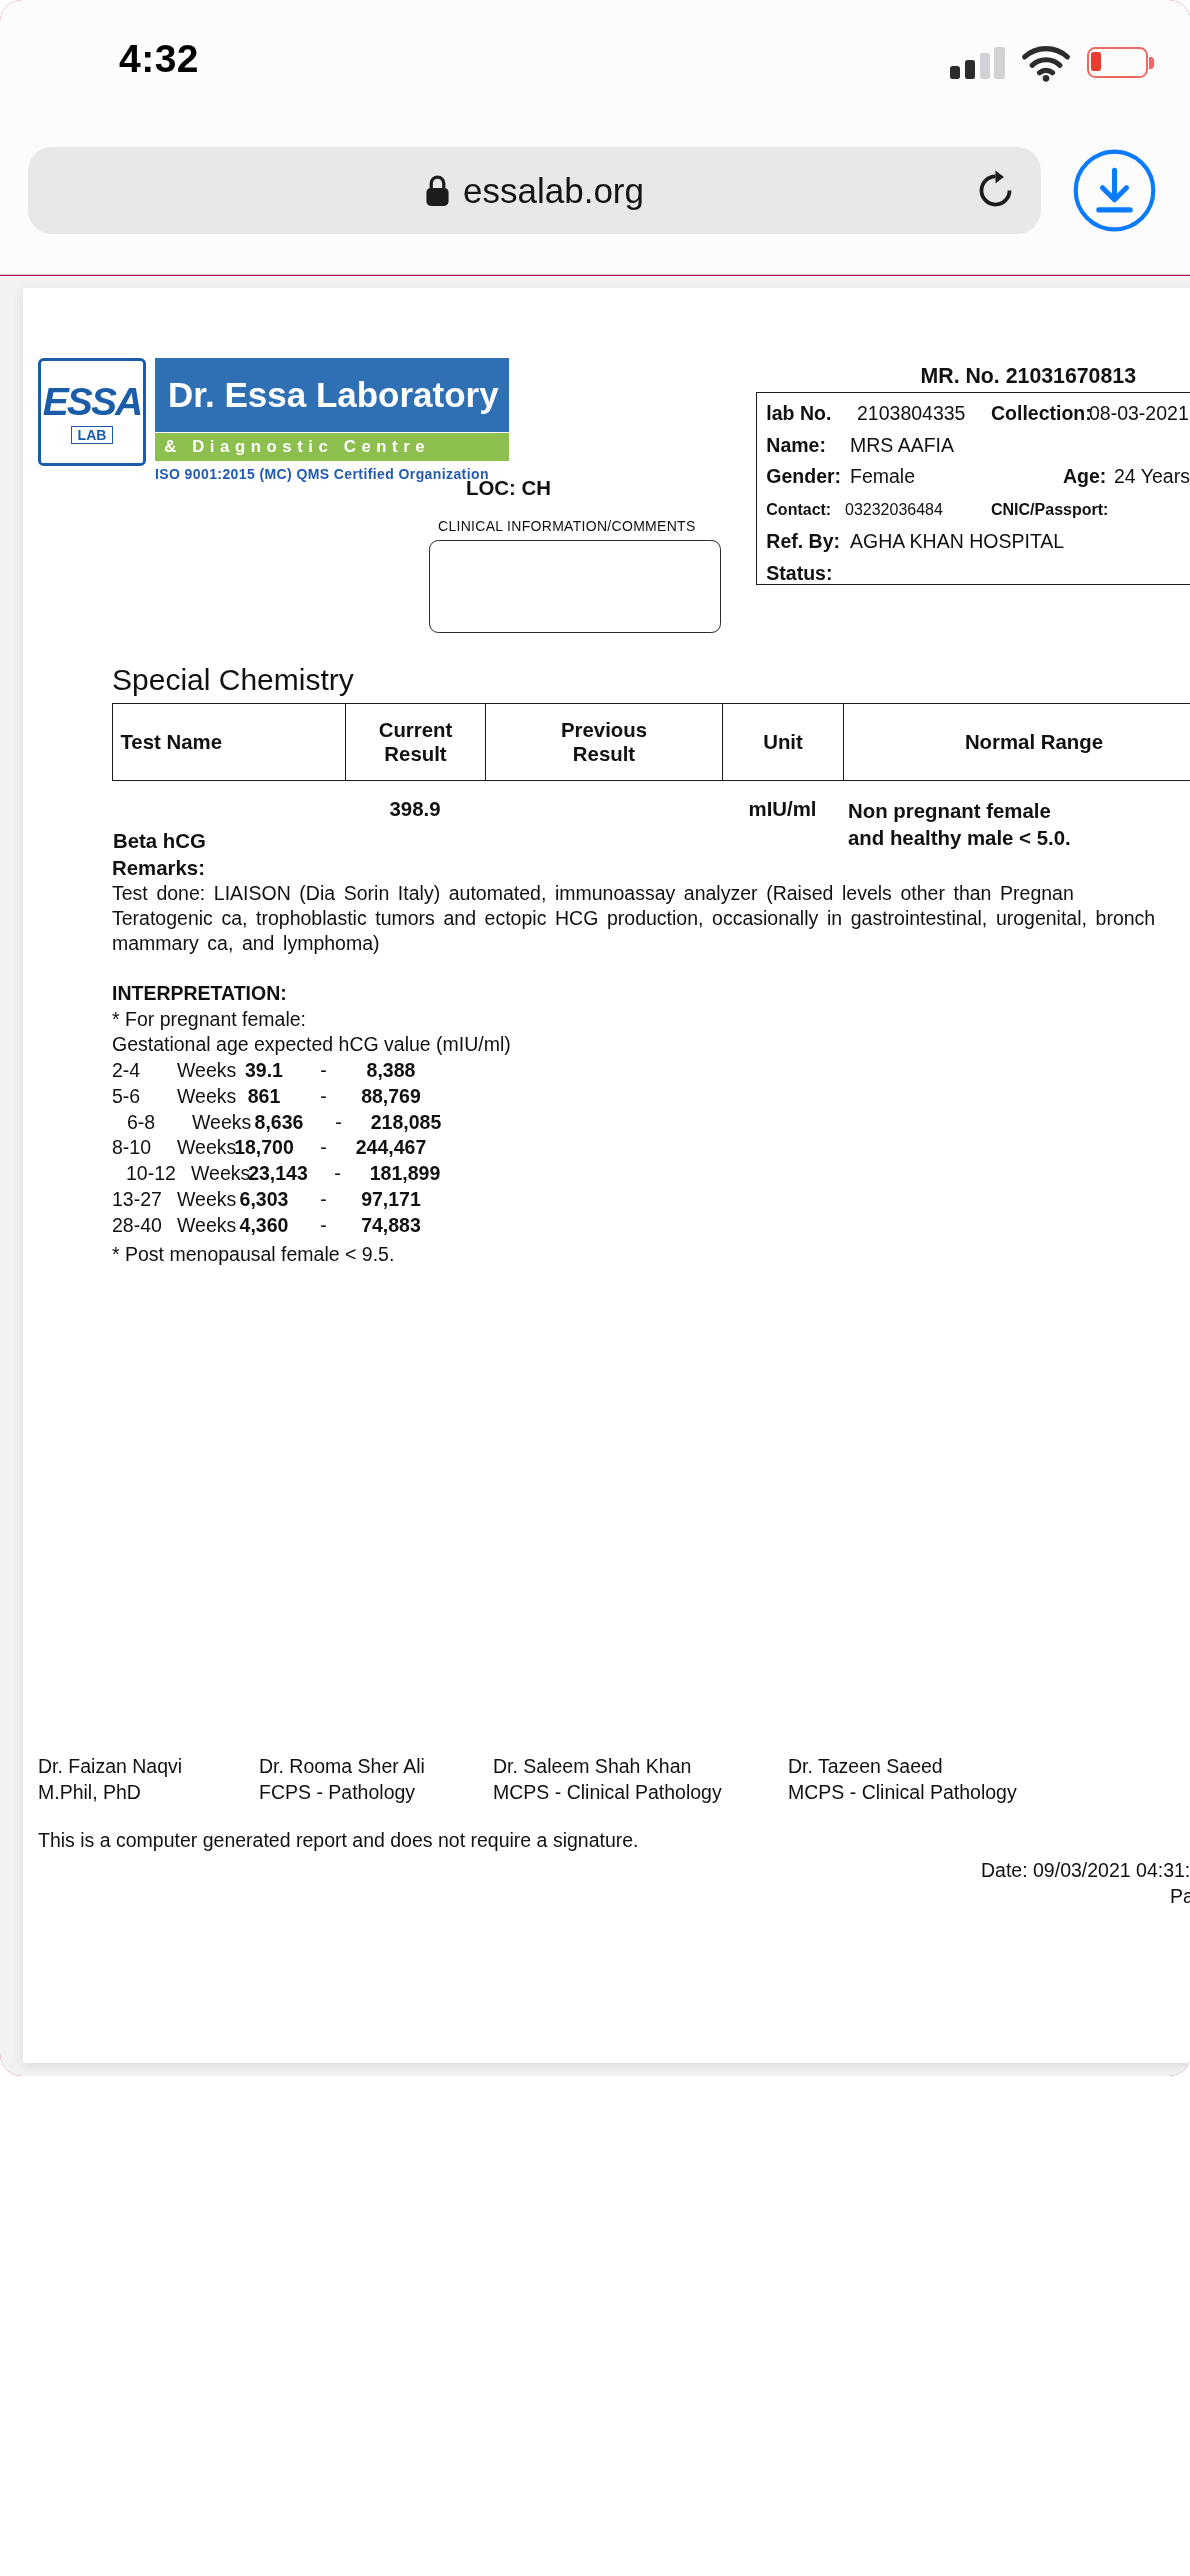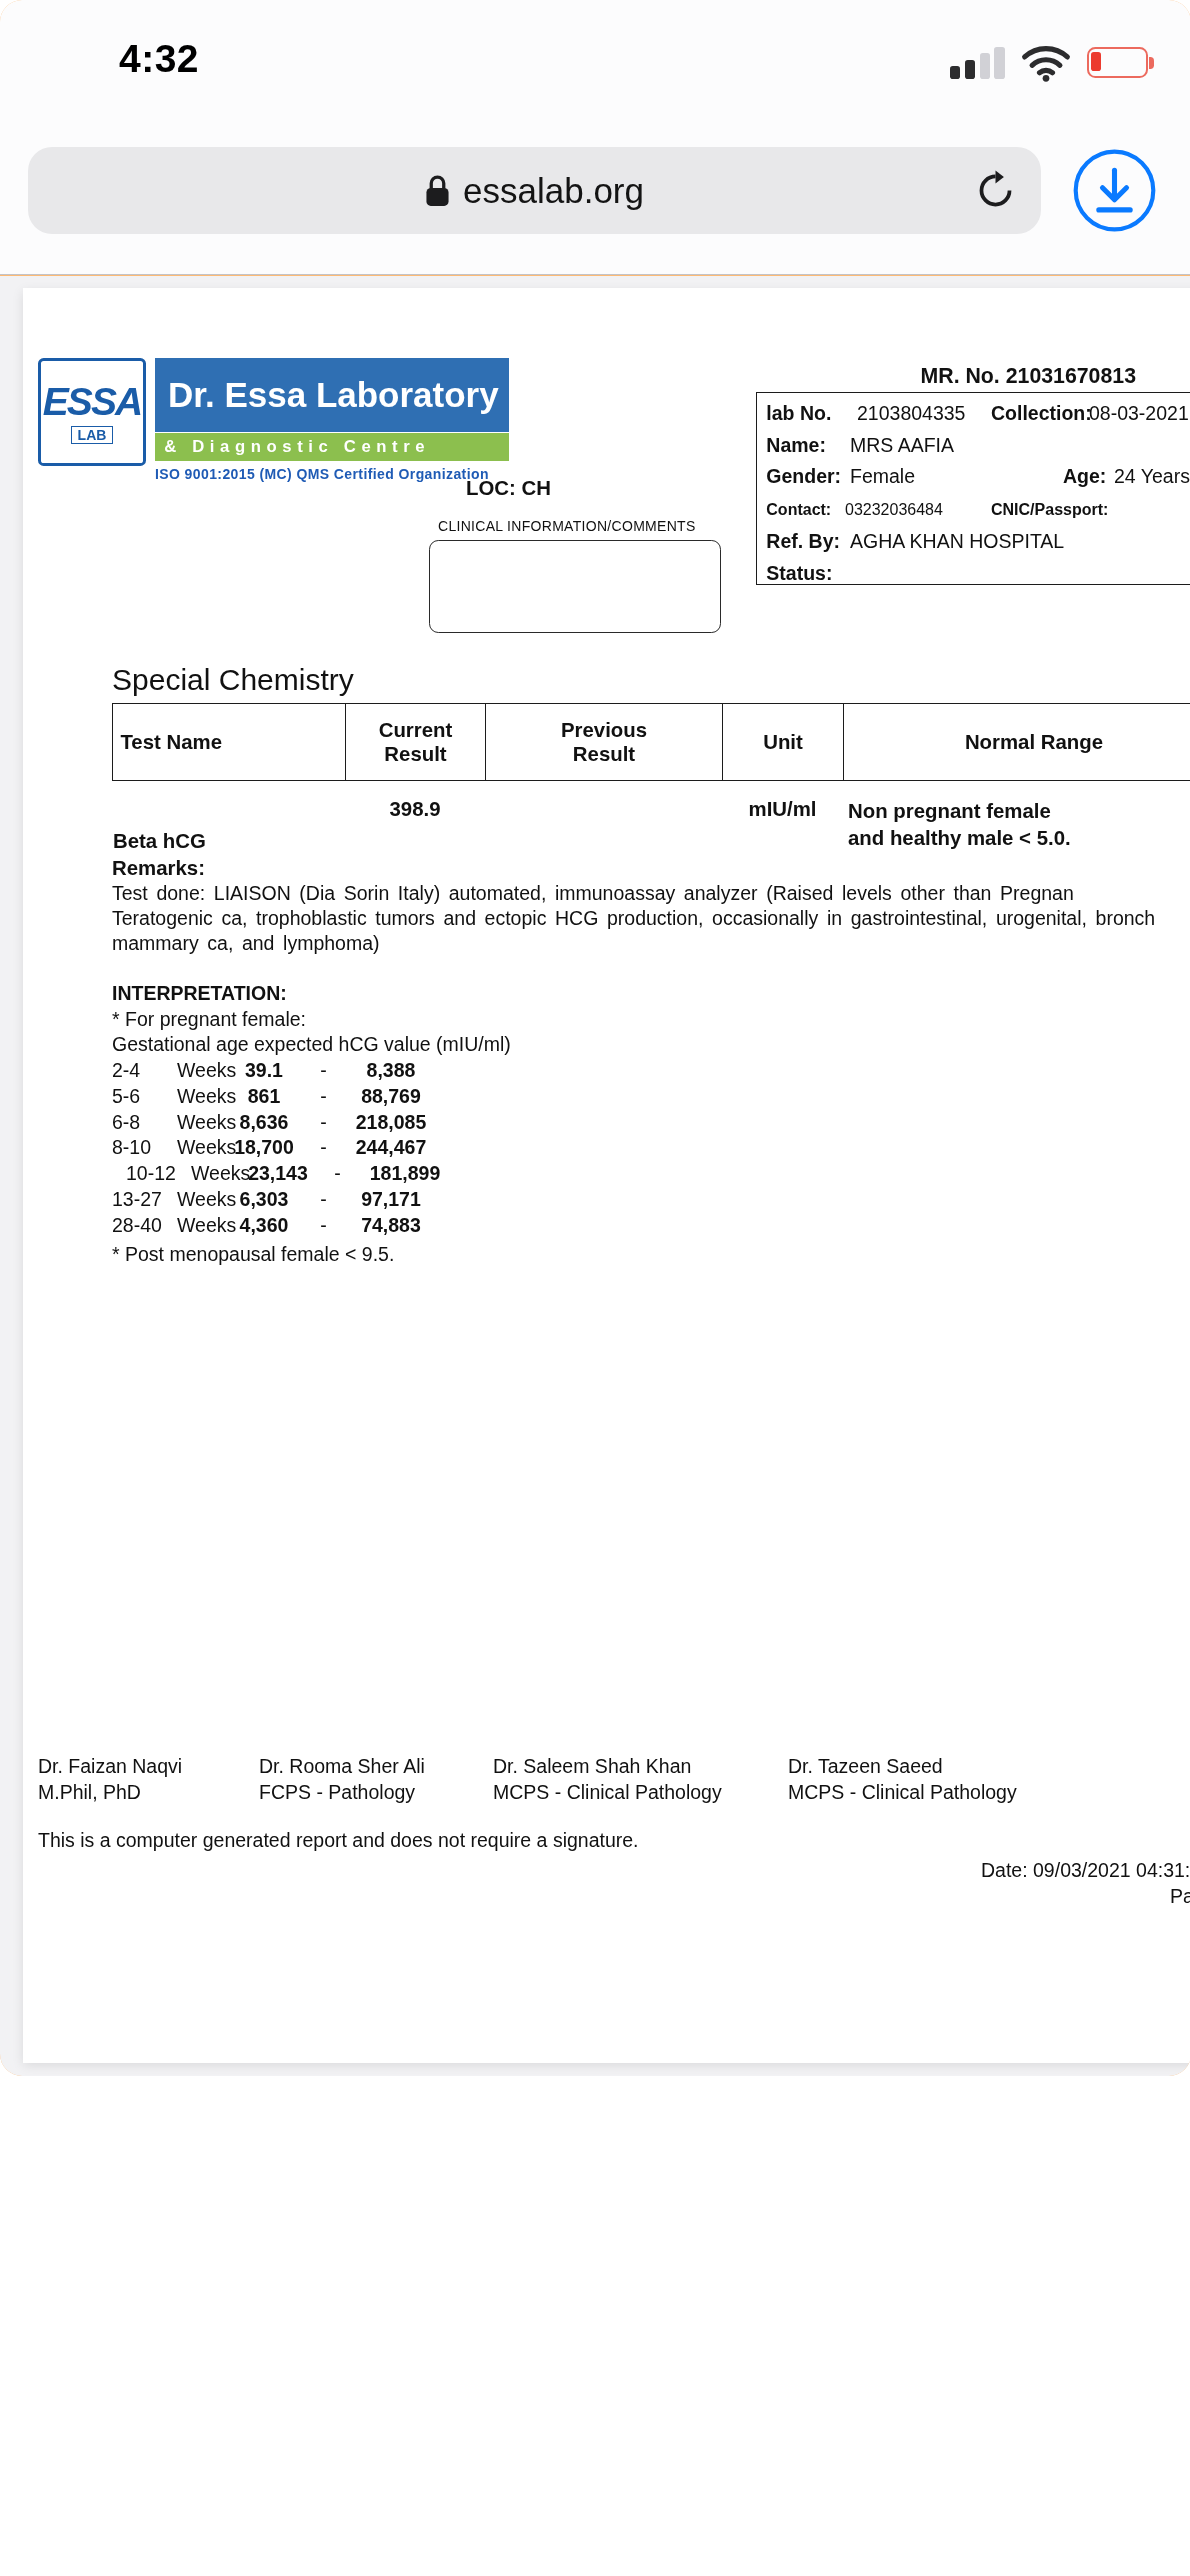--- a/index.html
+++ b/index.html
@@ -1,18 +1,18 @@
 <!DOCTYPE html>
 <html style="font-size:15px"><head>
 <meta charset="utf-8">
 <style>
   * { margin:0; padding:0; box-sizing:border-box; }
   html,body { width:1191px; height:2576px; }
   body { font-family:"Liberation Sans", sans-serif; background:#ffffff; }
-  .phone { position:relative; width:1191px; height:2076px; overflow:hidden; background:#fdba74;border-radius:22px; }
+  .phone { position:relative; width:1191px; height:2076px; overflow:hidden; background:#be185d;border-radius:22px; }
 
   
   .chrome { position:absolute; top:0; left:0; width:1191px; height:275px; background:#fcfcfd; border-bottom:0.9px solid #c3c3c7; z-index:5; }
   .sb-time { position:absolute; left:119px; top:37px; font-size:39px; font-weight:bold; color:#000; letter-spacing:0.5px; }
   .sb-icons { position:absolute; right:37px; top:43px; display:flex; align-items:center; gap:15px; }
   .sig { display:flex; align-items:flex-end; gap:4.6px; height:33px; }
   .sig i { display:block; width:10.2px; border-radius:2.8px; background:#d1d1d6; }
   .sig i.on { background:#2c2c2e; }
   .battery-wrap { display:flex; align-items:center; }
   .battery { width:61px; height:31px; border:2.8px solid #ec6a5e; border-radius:8.3px; padding:2.8px; }
@@ -67,21 +67,21 @@
   .remarks-label { left:89px; top:569px; font-weight:bold; font-size:20.4px; }
   .remark-line { left:89px; white-space:nowrap; word-spacing:3.2px; font-size:19.5px; }
   .rm1 { top:594px; } .rm2 { top:619px; } .rm3 { top:644px; }
 
   .interpretation { left:89px; top:694px; font-weight:bold; font-size:19.5px; }
   .pregnant-note { left:89px; top:720px; }
   .gest-heading { left:89px; top:745px; }
   .gest-row { left:89px; width:328px; display:grid; grid-template-columns:65px 46px 82px 37px 98px; font-size:19.5px; }
   .gest-row .lo, .gest-row .hi { text-align:center;font-weight:bold; }
   .gest-row .sep { text-align:center; }
-  .gr0{top:771px;} .gr1{top:797px;} .gr2{top:823px;} .gr3{top:848px;} .gr4{top:874px;margin-left:14px;} .gr5{top:900px;} .gr6{top:926px;}
+  .gr0{top:771px;} .gr1{top:797px;} .gr2{top:823px;margin-left:15px;} .gr3{top:848px;} .gr4{top:874px;margin-left:14px;} .gr5{top:900px;} .gr6{top:926px;}
   .menopausal-note { left:89px; top:955px; }
 
   .doctor { top:1465px; line-height:26px; font-size:19.5px; white-space:nowrap; }
   .doc1 { left:15px; } .doc2 { left:236px; } .doc3 { left:470px; } .doc4 { left:765px; }
   .footer-note { left:15px; top:1541px; font-size:19.5px; }
   .date-line { left:958px; top:1571px; white-space:nowrap; font-size:19.5px; }
   .page-line { left:1147px; top:1597px; font-size:19.5px; }
 
   
   .toolbar { position:absolute; top:2356px; left:0; width:1191px; height:220px; background:rgba(248,248,250,0.97); border-top:0.9px solid #bdbdc2; z-index:6; }

